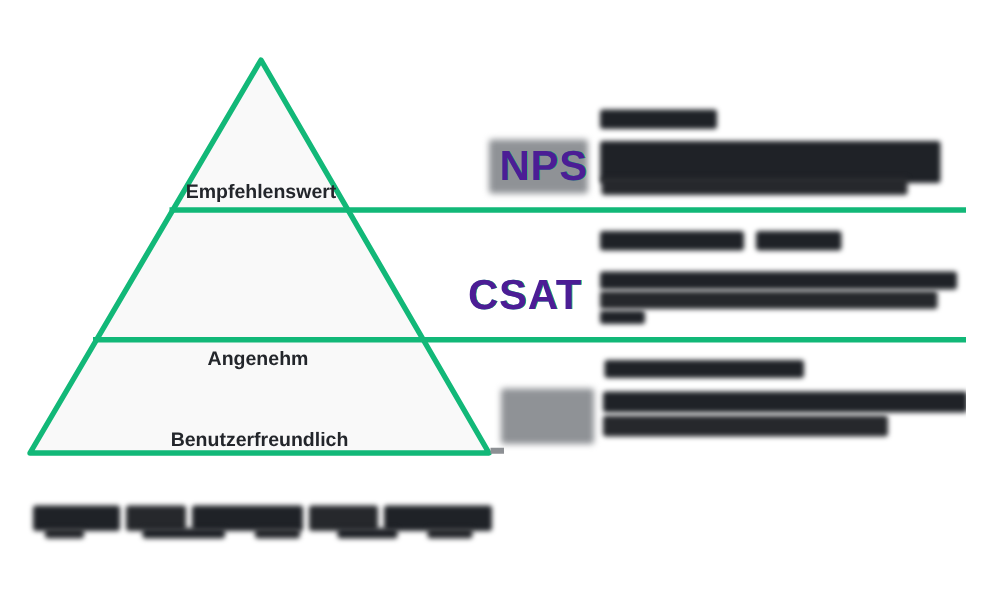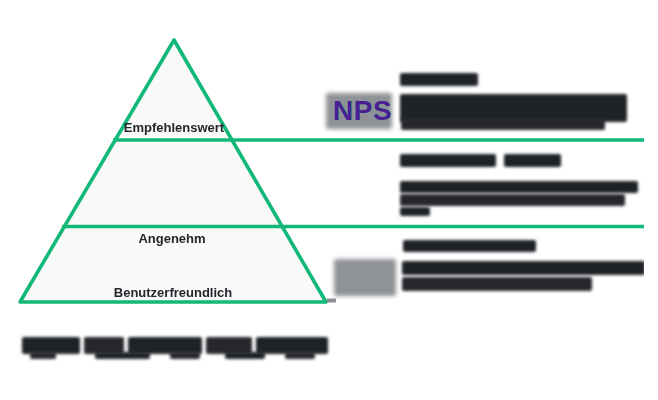--- a/index.html
+++ b/index.html
@@ -71,20 +71,21 @@
   <div class="pyr-label" style="left:173px; top:286px;">Benutzerfreundlich</div>
 
   <div class="redact" style="left:400px; top:73px; width:78px; height:13px;"></div>
   <div class="chip" style="left:326px; top:93px; width:66px; height:36px;"></div>
   <div class="acronym" style="left:333px; top:97px;">NPS</div>
   <div class="redact" style="left:400px; top:94px; width:227px; height:28px;"></div>
   <div class="redact light" style="left:401px; top:118px; width:204px; height:12px;"></div>
 
   <div class="redact" style="left:400px; top:154px; width:96px; height:13px;"></div>
   <div class="redact" style="left:504px; top:154px; width:57px; height:13px;"></div>
+  <div class="acronym" style="left:312px; top:183px;">CSAT</div>
   <div class="redact" style="left:400px; top:181px; width:238px; height:12px;"></div>
   <div class="redact light" style="left:400px; top:194px; width:225px; height:12px;"></div>
   <div class="redact" style="left:400px; top:207px; width:30px; height:9px;"></div>
 
   <div class="redact" style="left:403px; top:240px; width:133px; height:12px;"></div>
   <div class="chip" style="left:334px; top:259px; width:62px; height:37px;"></div>
   <div class="redact" style="left:402px; top:261px; width:243px; height:14px;"></div>
   <div class="redact light" style="left:402px; top:277px; width:190px; height:14px;"></div>
 
   <div class="redact" style="left:22px;  top:337px; width:58px; height:17px;"></div>

